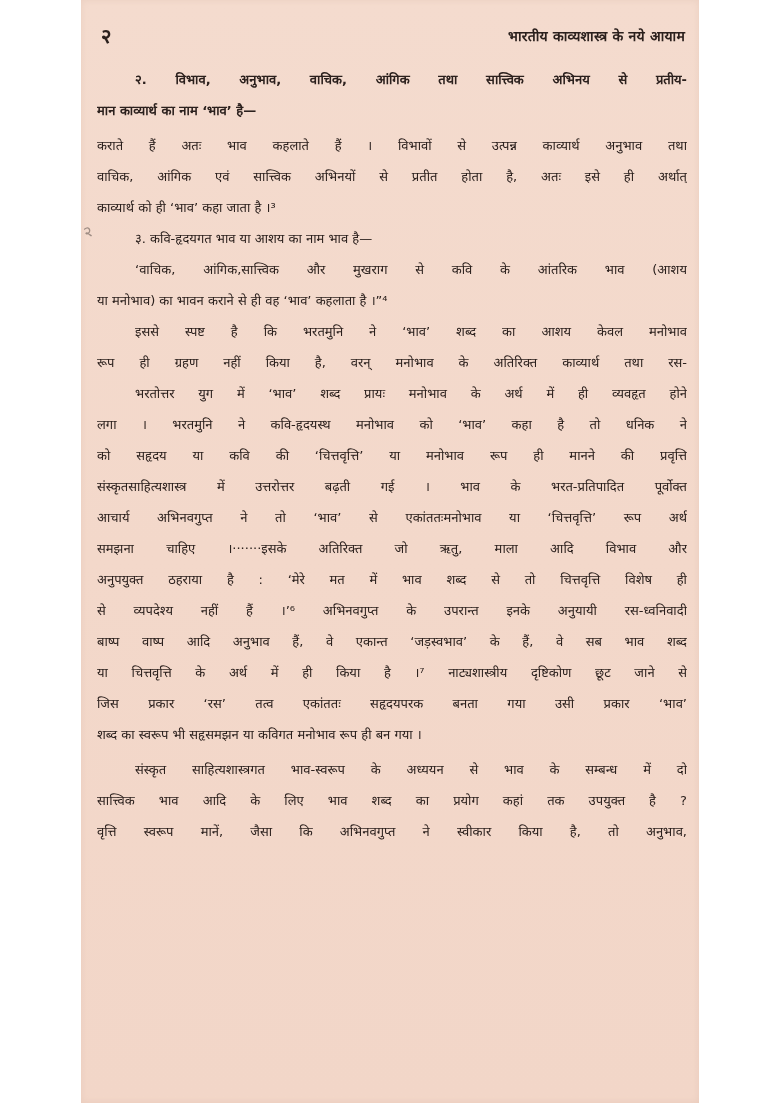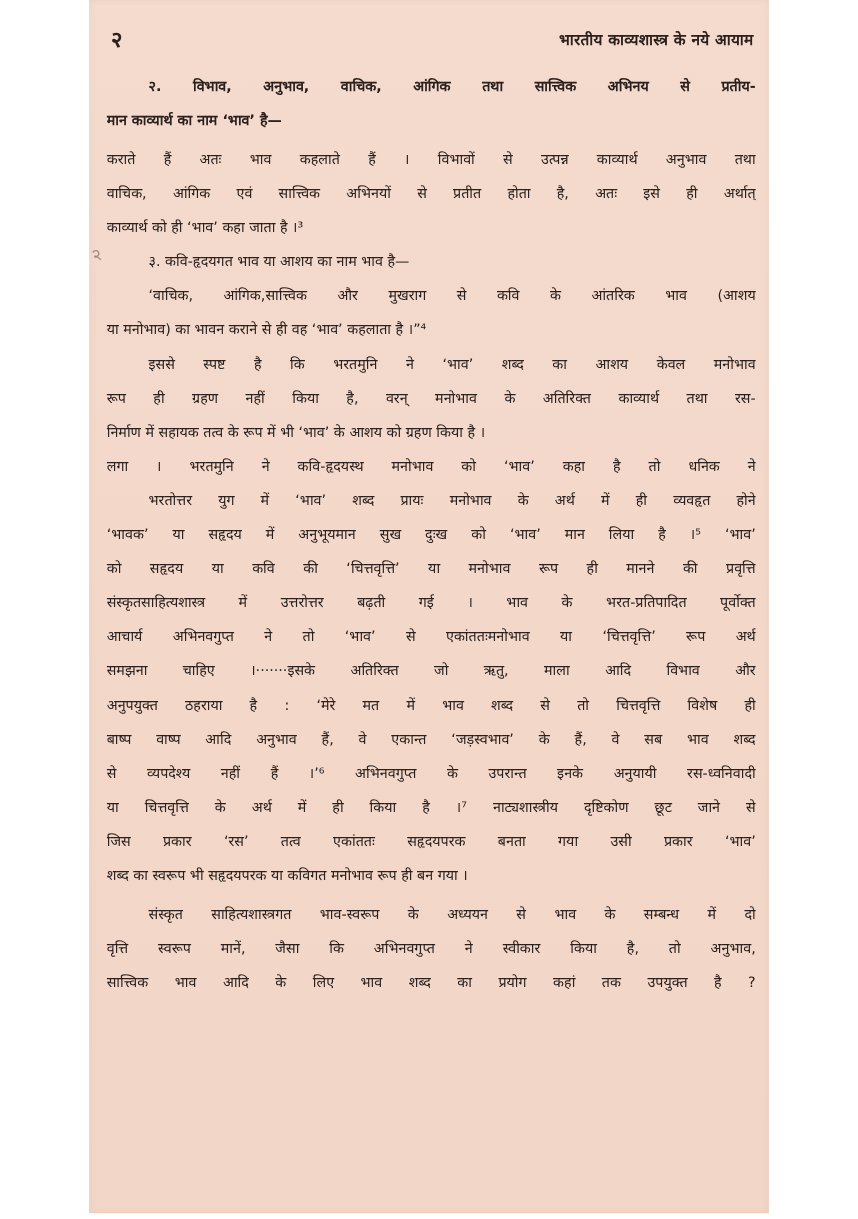--- a/index.html
+++ b/index.html
@@ -113,42 +113,40 @@
     </div>
 
     <div>
       <span class="line indent">‘वाचिक, आंगिक,सात्त्विक और मुखराग से कवि के आंतरिक भाव (आशय</span>
       <span class="line last">या मनोभाव) का भावन कराने से ही वह ‘भाव’ कहलाता है ।”⁴</span>
     </div>
 
     <div>
       <span class="line indent">इससे स्पष्ट है कि  भरतमुनि ने ‘भाव’ शब्द का आशय  केवल मनोभाव</span>
       <span class="line">रूप ही ग्रहण नहीं किया है, वरन्  मनोभाव के अतिरिक्त  काव्यार्थ तथा रस-</span>
-      <span class="line last">निर्माण में सहायक तत्व के रूप में भी ‘भाव’ के आशय को ग्रहण किया है ।</span>
     </div>
 
     <div>
+      <span class="line indent">भरतोत्तर युग में ‘भाव’ शब्द प्रायः मनोभाव  के अर्थ में ही व्यवहृत होने</span>
       <span class="line">लगा । भरतमुनि ने  कवि-हृदयस्थ मनोभाव  को ‘भाव’ कहा है  तो धनिक ने</span>
-      <span class="line indent">भरतोत्तर युग में ‘भाव’ शब्द प्रायः मनोभाव  के अर्थ में ही व्यवहृत होने</span>
-      <span class="line">‘भावक’ या सहृदय में अनुभूयमान सुख दुःख को ‘भाव’ मान लिया है ।⁵ ‘भाव’</span>
       <span class="line">को सहृदय या कवि की ‘चित्तवृत्ति’  या मनोभाव  रूप ही  मानने की प्रवृत्ति</span>
       <span class="line">संस्कृतसाहित्यशास्त्र में उत्तरोत्तर बढ़ती गई । भाव के भरत-प्रतिपादित पूर्वोक्त</span>
       <span class="line">आचार्य अभिनवगुप्त ने तो ‘भाव’  से एकांततःमनोभाव या ‘चित्तवृत्ति’ रूप अर्थ</span>
       <span class="line">समझना चाहिए ।·······इसके अतिरिक्त  जो ऋतु, माला  आदि विभाव और</span>
       <span class="line">अनुपयुक्त ठहराया है :  ‘मेरे मत  में भाव  शब्द से तो  चित्तवृत्ति विशेष ही</span>
+      <span class="line">से व्यपदेश्य नहीं हैं ।’⁶ अभिनवगुप्त के  उपरान्त इनके अनुयायी रस-ध्वनिवादी</span>
       <span class="line">बाष्प वाष्प आदि अनुभाव हैं, वे एकान्त ‘जड़स्वभाव’ के हैं, वे  सब भाव शब्द</span>
-      <span class="line">से व्यपदेश्य नहीं हैं ।’⁶ अभिनवगुप्त के  उपरान्त इनके अनुयायी रस-ध्वनिवादी</span>
       <span class="line">या चित्तवृत्ति के अर्थ में ही किया है ।⁷  नाट्यशास्त्रीय दृष्टिकोण छूट जाने से</span>
       <span class="line">जिस प्रकार ‘रस’  तत्व एकांततः  सहृदयपरक बनता गया  उसी प्रकार ‘भाव’</span>
-      <span class="line last">शब्द का स्वरूप भी सहृदयपरक या कविगत मनोभाव रूप ही बन गया ।</span>
+      <span class="line last">शब्द का स्वरूप भी सहृसमझन या कविगत मनोभाव रूप ही बन गया ।</span>
     </div>
     <div class="para-gap"></div>
 
     <div>
       <span class="line indent">संस्कृत साहित्यशास्त्रगत भाव-स्वरूप के अध्ययन से भाव के सम्बन्ध में दो</span>
+      <span class="line">सात्त्विक भाव  आदि के लिए  भाव शब्द का  प्रयोग  कहां तक  उपयुक्त है ?</span>
       <span class="line">वृत्ति स्वरूप मानें,  जैसा कि अभिनवगुप्त  ने स्वीकार किया है,  तो अनुभाव,</span>
-      <span class="line">सात्त्विक भाव  आदि के लिए  भाव शब्द का  प्रयोग  कहां तक  उपयुक्त है ?</span>
     </div>
 
   </div>
 </div>
 
 <div class="margin-mark">२</div>
 
 </body></html>

